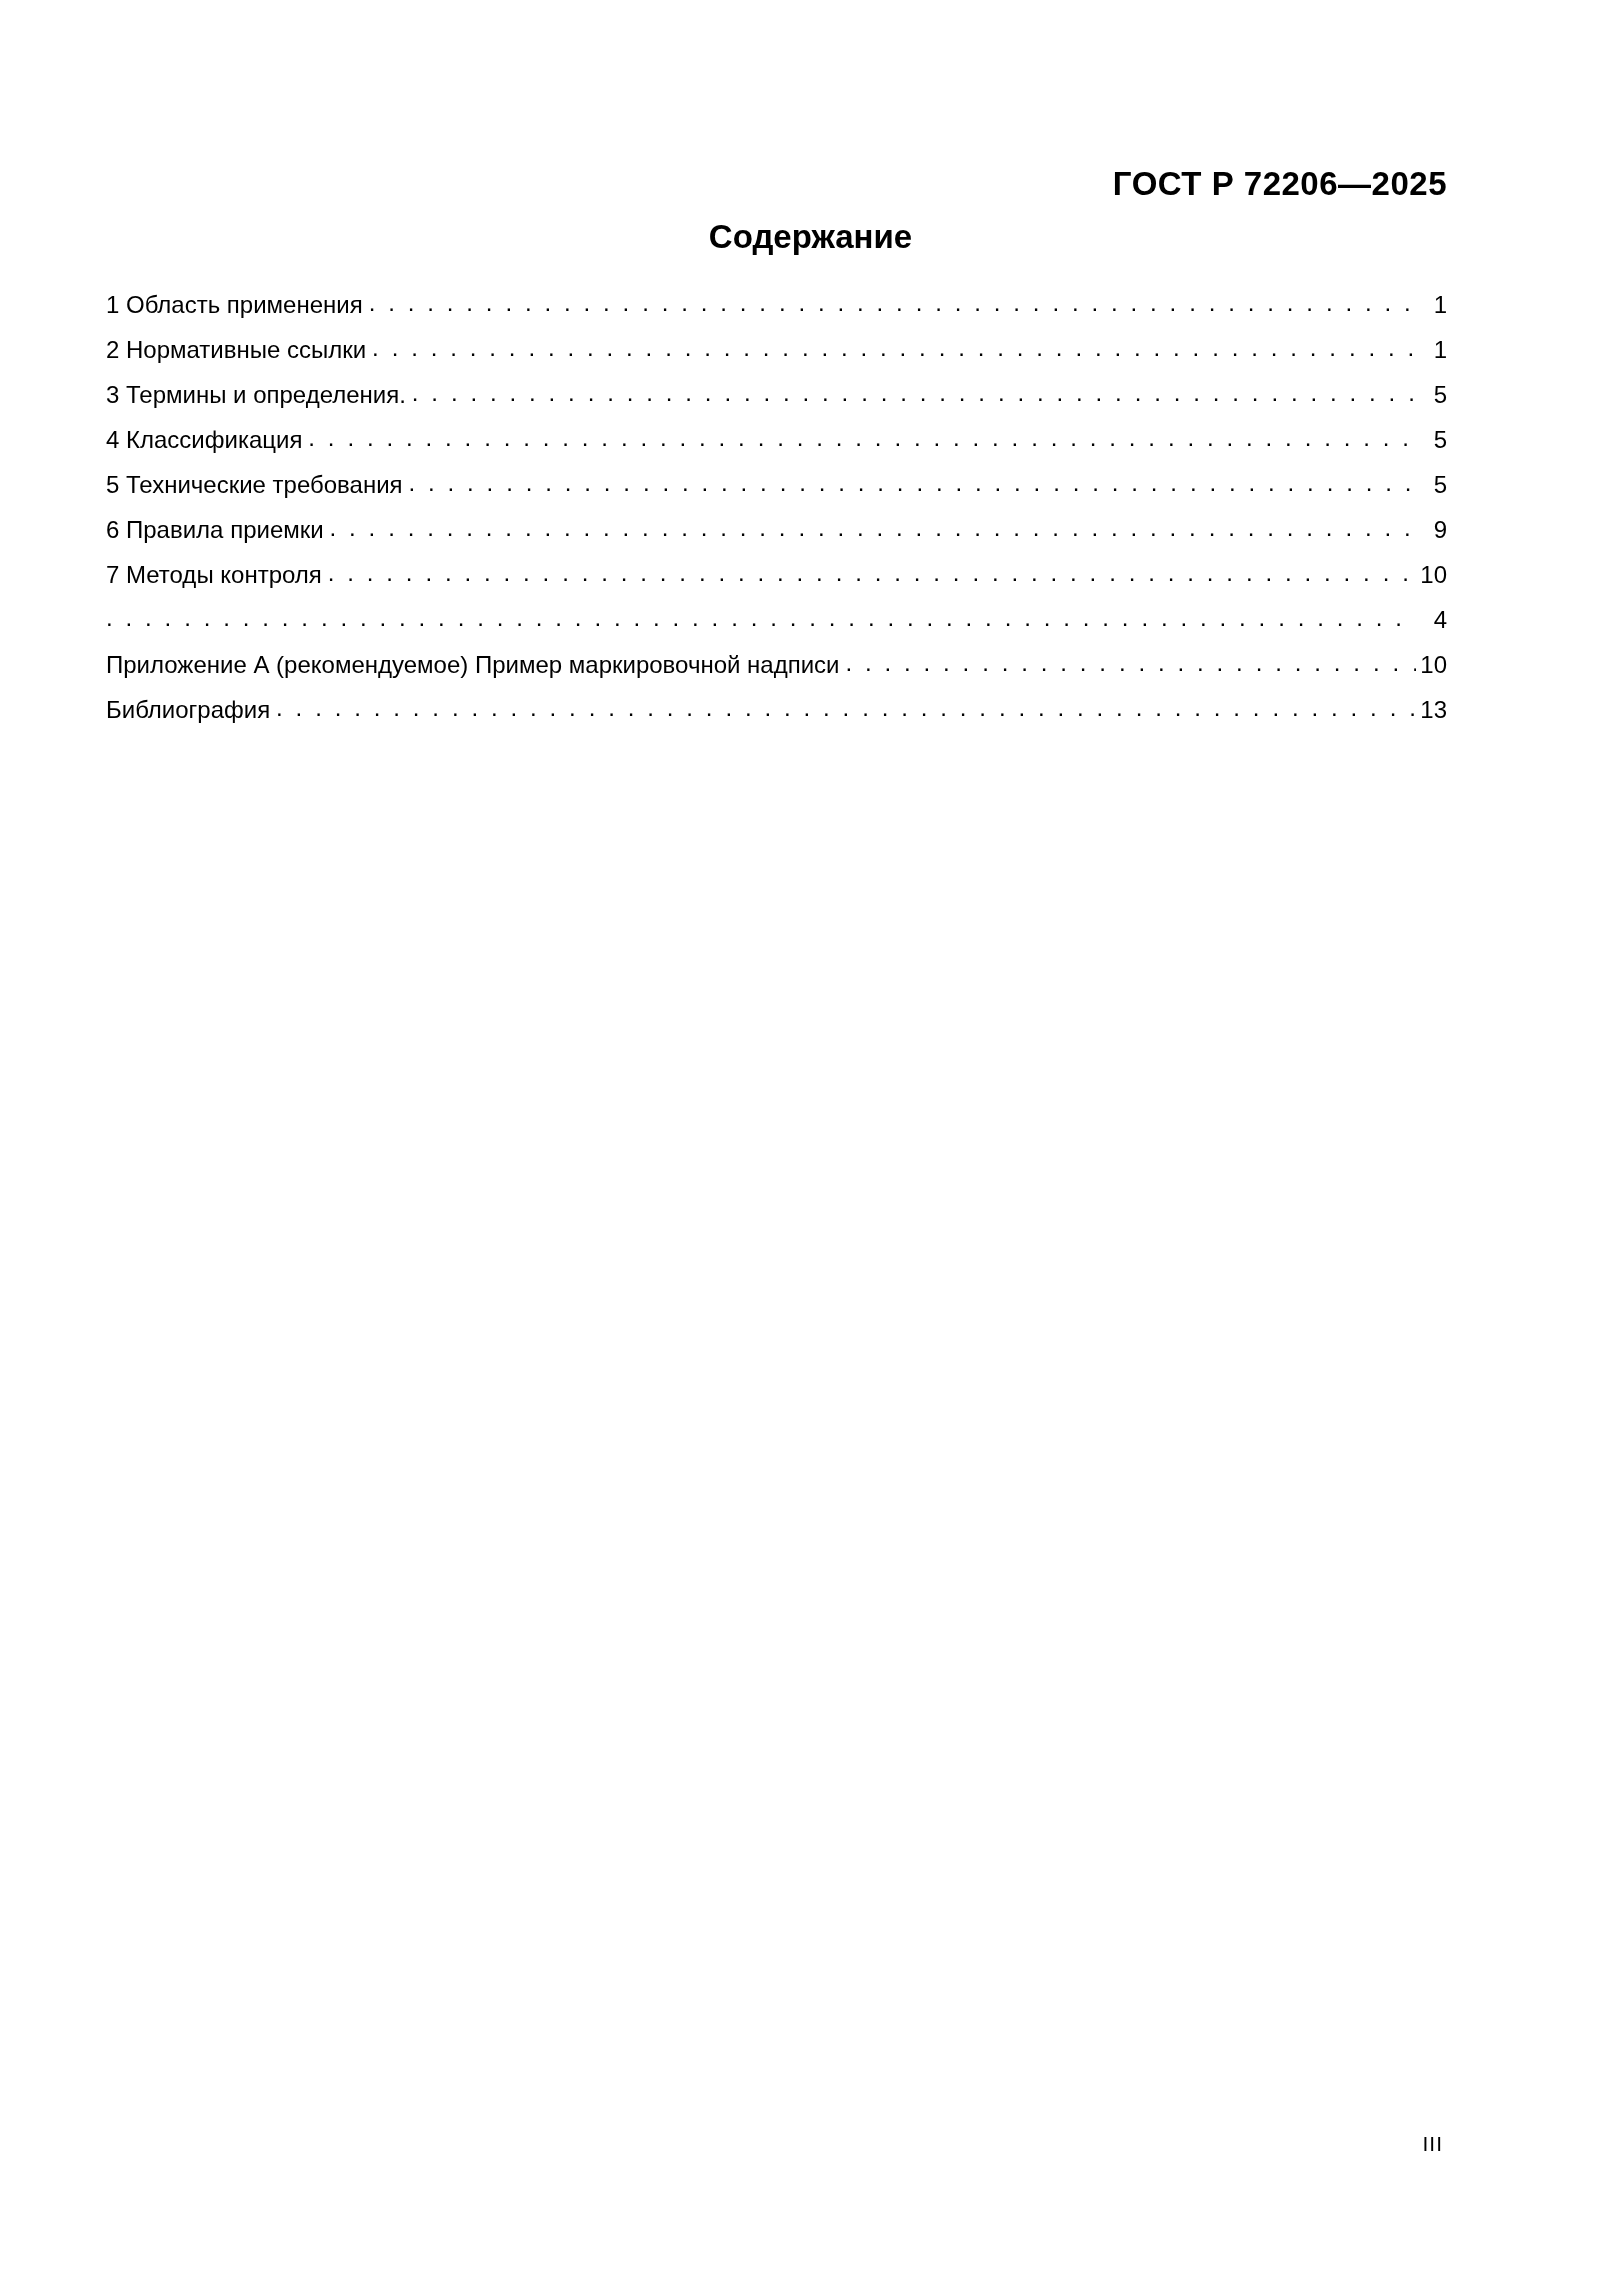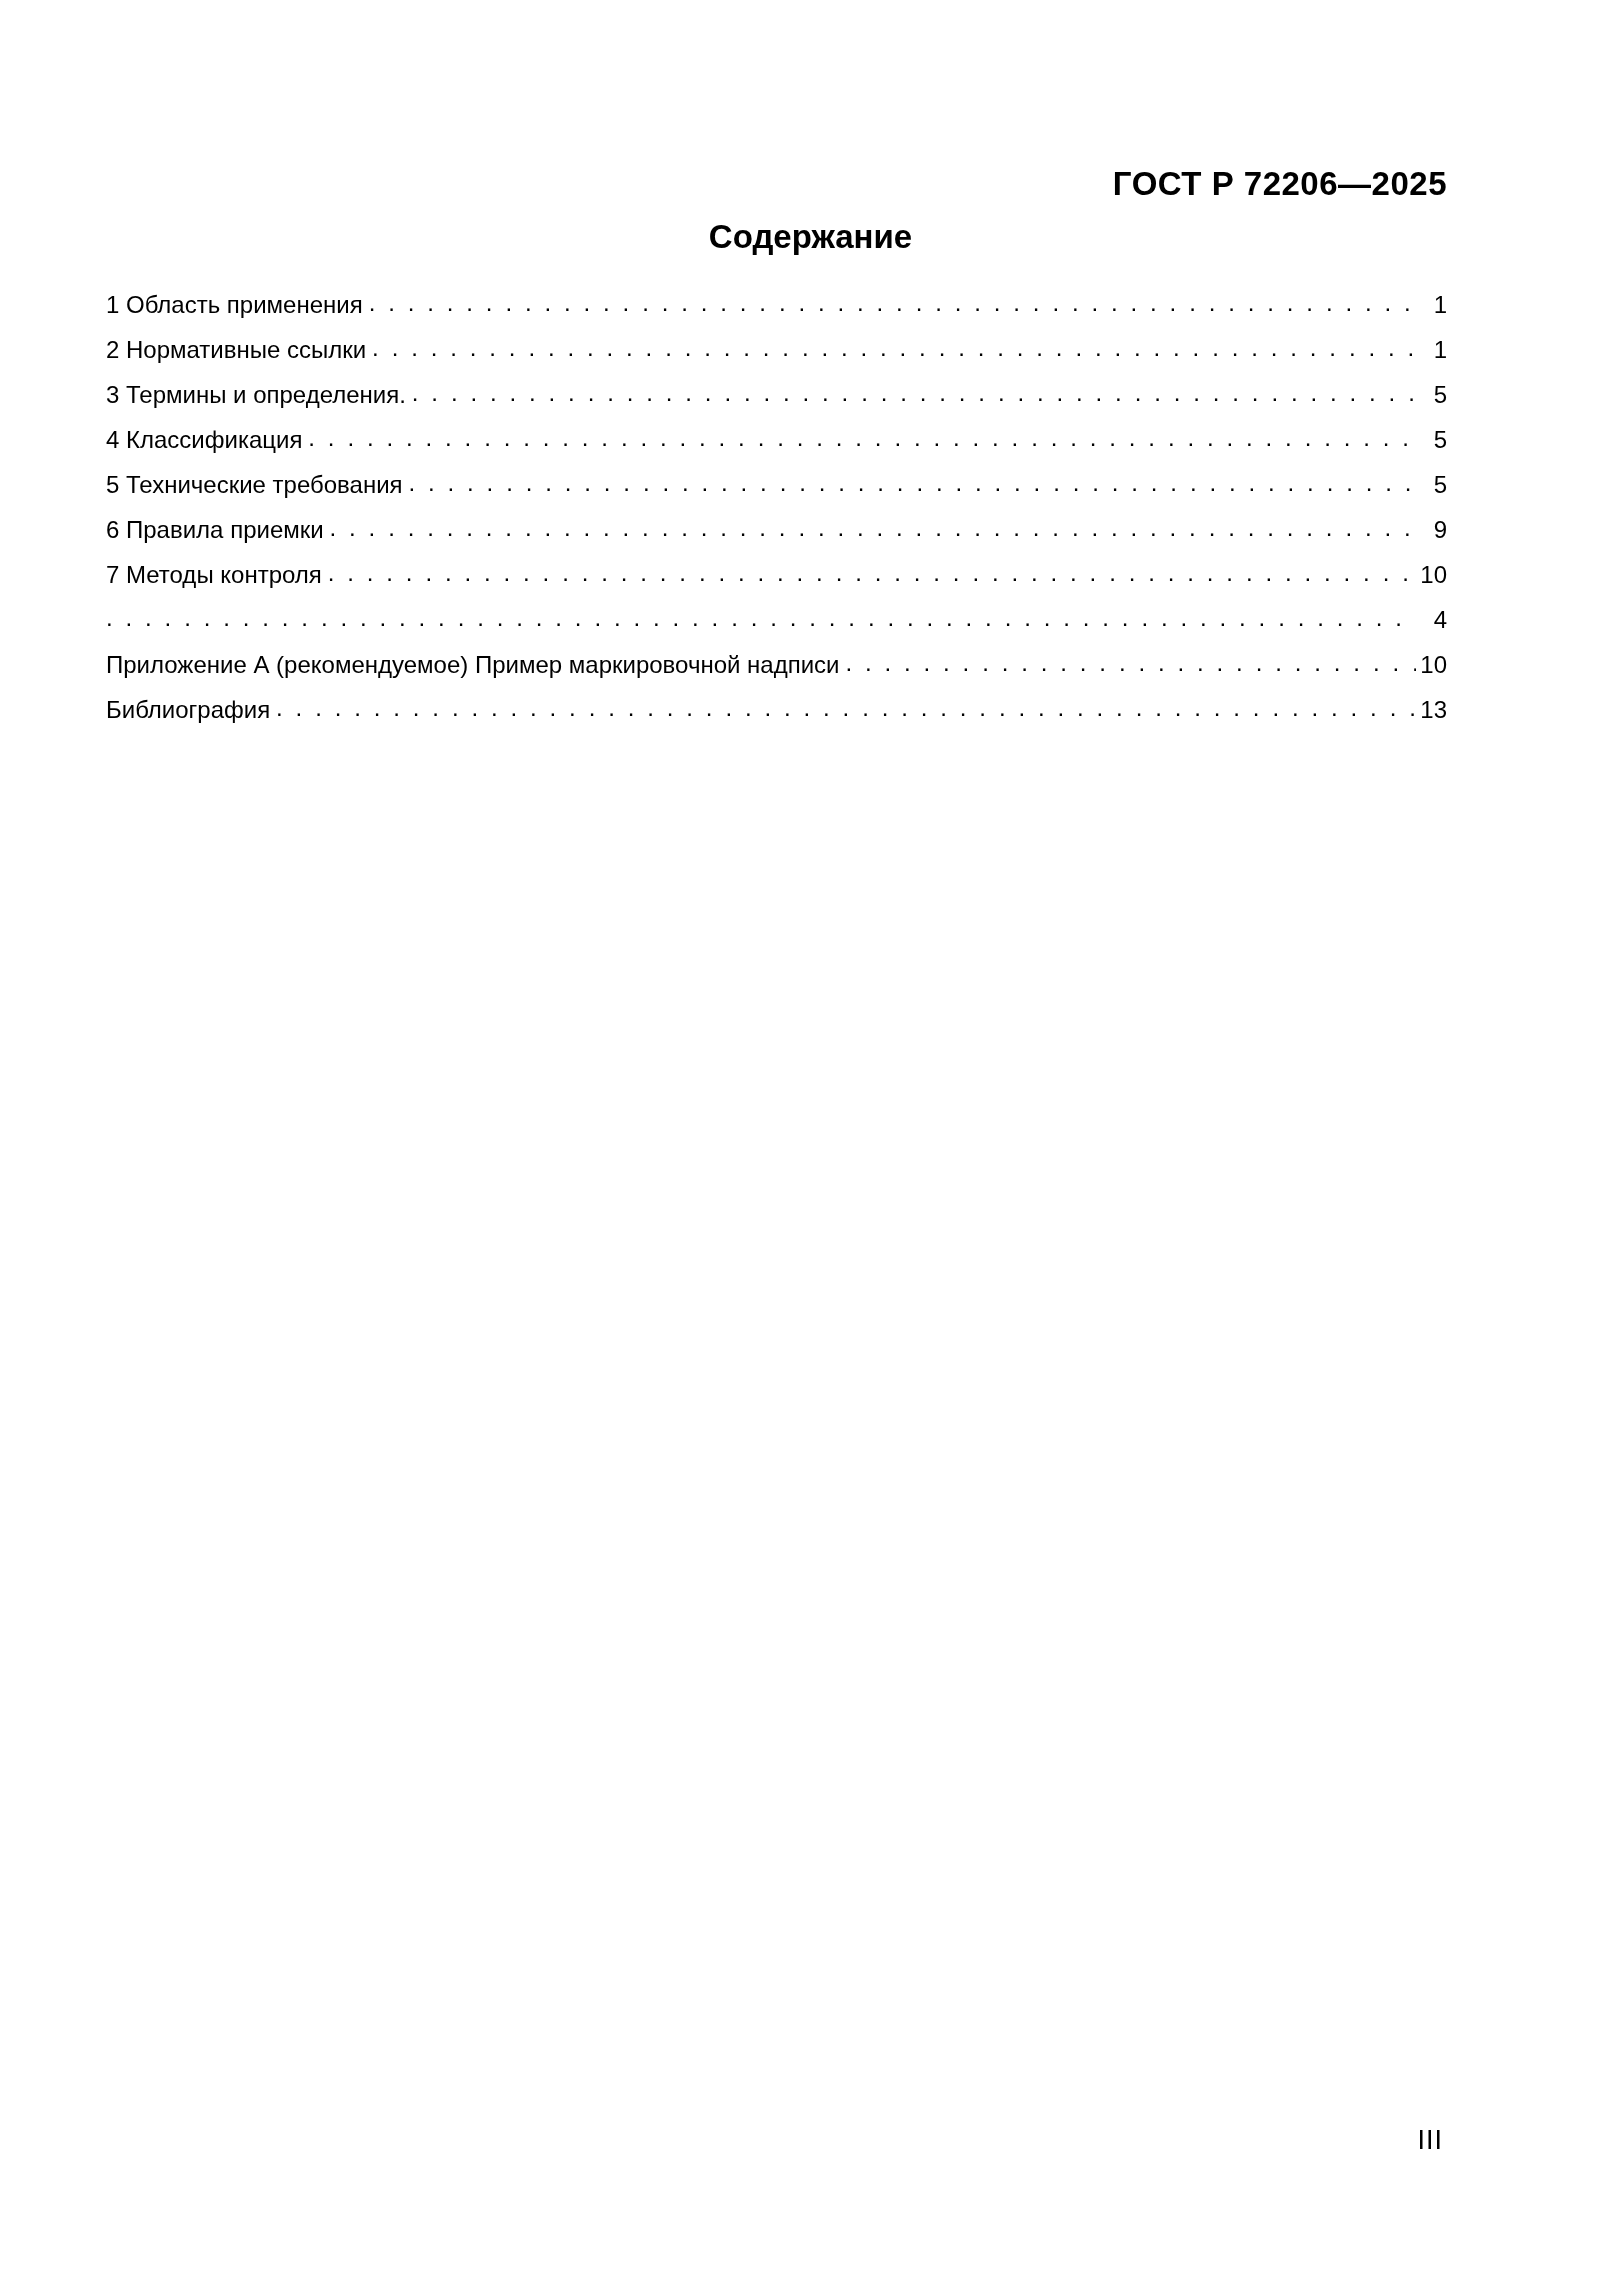--- a/index.html
+++ b/index.html
@@ -68,21 +68,21 @@
   .toc-page {
     flex: 0 0 auto;
     padding-left: 3.9px;
     text-align: right;
     min-width: 27.4px;
   }
   .page-number {
     position: absolute;
     bottom: 137px;
     right: 178px;
-    font-size: 27px;
+    font-size: 21px;
     letter-spacing: 1px;
   }
 </style>
 </head>
 <body>
 
 <div class="page">
 
   <div class="header-standard">ГОСТ Р 72206—2025</div>
 

